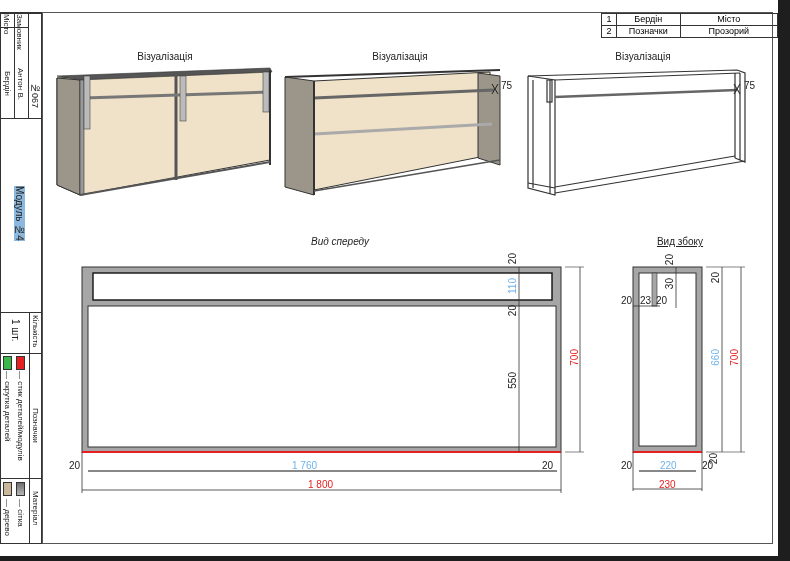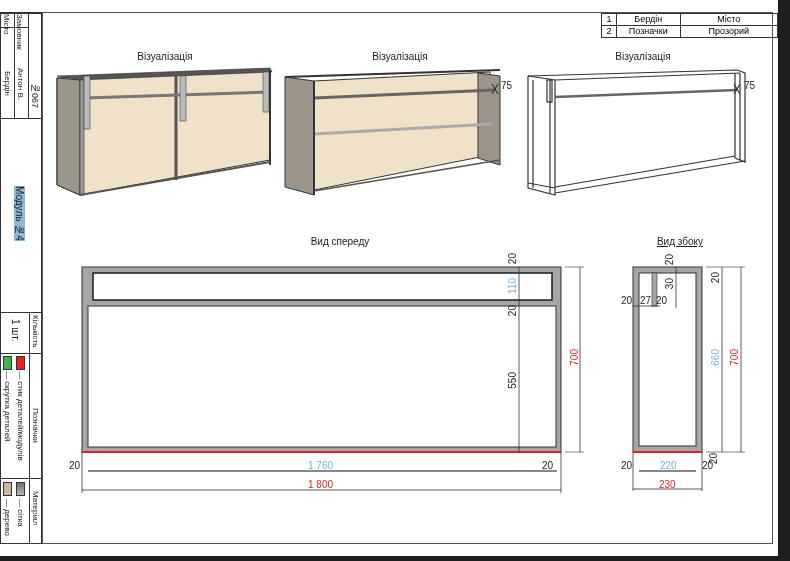--- a/index.html
+++ b/index.html
@@ -74,21 +74,21 @@
       <td>2</td>
       <td>Позначки</td>
       <td>Прозорий</td>
     </tr>
   </tbody>
     </table>
 
   <div class="title" style="left:110px;top:51px;width:110px;">Візуалізація</div>
   <div class="title" style="left:345px;top:51px;width:110px;">Візуалізація</div>
   <div class="title" style="left:588px;top:51px;width:110px;">Візуалізація</div>
-  <div class="title" style="left:270px;top:236px;width:140px;">Вид спереду</div>
+  <div class="title" style="left:270px;top:236px;width:140px;font-style:italic;">Вид спереду</div>
   <div class="title" style="left:630px;top:236px;width:100px;text-decoration:underline;">Вид збоку</div>
 
   <svg width="790" height="561">
 
     <g>
       <polygon points="57,78 270,70 270,160 80,195 57,185" fill="#f0e2c8" stroke="#333" stroke-width="1"></polygon>
       <polygon points="57,78 80,80 80,195 57,185" fill="#9c958a" stroke="#333"></polygon>
       <polygon points="57,76 270,68 272,72 80,80" fill="#555" stroke="#333" stroke-width="0.6"></polygon>
       <rect x="80" y="80" width="4" height="115" fill="#999" stroke="#333" stroke-width="0.6"></rect>
       <line x1="176" y1="73" x2="176" y2="180" stroke="#555" stroke-width="3"></line>
@@ -165,29 +165,29 @@
       <line x1="633" y1="489" x2="702" y2="489" stroke="#333" stroke-width="0.8"></line>
     </g>
   </svg>
 
   <div class="dim rot" style="left:507px;top:253px;">20</div>
   <div class="dim rot blue" style="left:507px;top:278px;">110</div>
   <div class="dim rot" style="left:507px;top:305px;">20</div>
   <div class="dim rot" style="left:507px;top:372px;">550</div>
   <div class="dim rot red" style="left:569px;top:349px;">700</div>
   <div class="dim" style="left:69px;top:460px;">20</div>
-  <div class="dim blue" style="left:308px;top:460px;">1 760</div>
+  <div class="dim blue" style="left:292px;top:460px;">1 760</div>
   <div class="dim" style="left:542px;top:460px;">20</div>
   <div class="dim red" style="left:308px;top:479px;">1 800</div>
 
   <div class="dim rot" style="left:664px;top:254px;">20</div>
   <div class="dim rot" style="left:710px;top:272px;">20</div>
   <div class="dim rot" style="left:664px;top:278px;">30</div>
   <div class="dim" style="left:621px;top:295px;">20</div>
-  <div class="dim" style="left:640px;top:295px;">27</div>
+  <div class="dim" style="left:640px;top:295px;">23</div>
   <div class="dim" style="left:656px;top:295px;">20</div>
   <div class="dim rot blue" style="left:710px;top:349px;">660</div>
   <div class="dim rot red" style="left:729px;top:349px;">700</div>
   <div class="dim rot" style="left:708px;top:453px;">20</div>
   <div class="dim" style="left:621px;top:460px;">20</div>
   <div class="dim blue" style="left:660px;top:460px;">220</div>
   <div class="dim" style="left:702px;top:460px;">20</div>
   <div class="dim red" style="left:659px;top:479px;">230</div>
 </div>
 

